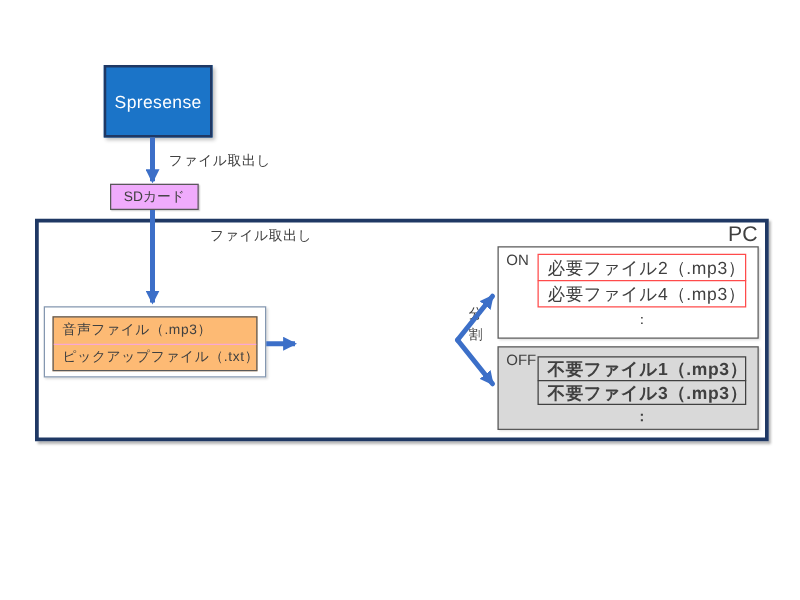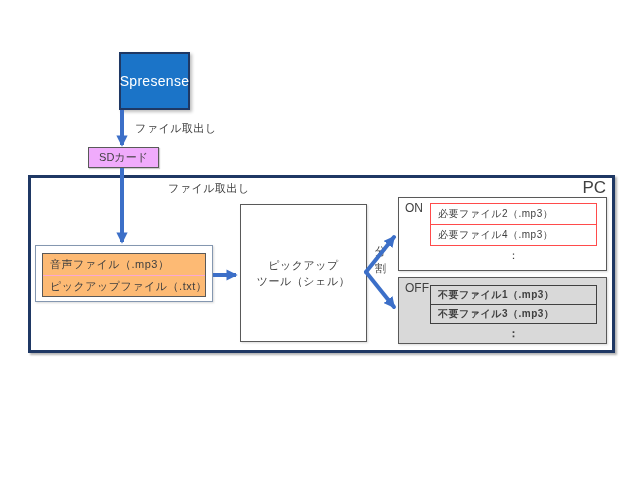--- a/index.html
+++ b/index.html
@@ -9,26 +9,26 @@
     width: 640px; height: 480px;
     background: #ffffff;
     font-family: "Liberation Sans", "DejaVu Sans", sans-serif;
     color: #404040;
     overflow: hidden;
   }
   .abs { position: absolute; }
 
   
   .sp-box {
-    left: 83px; top: 52px; width: 71px; height: 58px;
+    left: 83px; top: 52px; width: 87px; height: 58px;
     background: var(--brand-blue);
     border: 2px solid var(--navy);
     box-shadow: 2px 2px 3px rgba(0,0,0,.25);
     display: flex; align-items: center; justify-content: center;
-    color: #ffffff; font-size: 14px; letter-spacing: .3px; margin-left: 36px;
+    color: #ffffff; font-size: 14px; letter-spacing: .3px;
   }
 
   
   .edge-lbl { font-size: 11px; color: #404040; letter-spacing: .5px; white-space: nowrap; }
   .lbl-file-output  { left: 135px; top: 121px; }
   .lbl-file-extract { left: 136px; top: 181px; margin-left: 32px; }
 
   
   .sd-box {
     left: 88px; top: 147px; width: 71px; height: 21px;
@@ -88,21 +88,21 @@
     padding-left: 36px;
   }
   .on-box  { left: 398px; top: 197px; height: 74px; background: #ffffff; }
   .off-box { left: 398px; top: 277px; height: 67px; background: var(--gray-fill); }
   .grp-lbl { position: absolute; left: 6px; top: 3px; font-size: 12px; color: #404040; }
   .grp-rows { position: absolute; left: 31px; width: 167px; }
   .on-box  .grp-rows { top: 5px; }
   .off-box .grp-rows { top: 7px; font-weight: bold; }
   .grp-row {
     height: 22px; line-height: 20px;
-    padding-left: 7px; font-size: 10px; letter-spacing: .5px;
+    padding-left: 7px; font-size: 14px; letter-spacing: .5px;
     white-space: nowrap; overflow: hidden;
   }
   .on-row { background: #ffffff; border: 1.5px solid var(--accent-red); }
   .on-row + .on-row { margin-top: -1.5px; }
   .off-row { height: 20px; line-height: 18px; background: var(--gray-fill); border: 1px solid #404040; }
   .off-row + .off-row { margin-top: -1px; }
   .grp-more { text-align: center; font-size: 11px; margin-top: 2px; color: #404040; }
 
   
   .arrow-layer { position: absolute; left: 0; top: 0; z-index: 10; pointer-events: none; }
@@ -141,26 +141,20 @@
 
   <div class="abs edge-lbl lbl-file-extract">ファイル取出し</div>
 
   <div class="abs src-box">
     <div class="src-table">
       <div class="src-row">音声ファイル（.mp3）</div>
       <div class="src-row">ピックアップファイル（.txt）</div>
     </div>
   </div>
 
-  <div class="abs tool-box">
-    <div>
-      <div>ピックアップ</div>
-      <div>ツール（シェル）</div>
-    </div>
-  </div>
 
   <div class="abs split-lbl">分割</div>
 
   <div class="abs grp-box on-box">
     <span class="grp-lbl">ON</span>
     <div class="grp-rows">
       <div class="grp-row on-row">必要ファイル2（.mp3）</div>
       <div class="grp-row on-row">必要ファイル4（.mp3）</div>
       <div class="grp-more">：</div>
     </div>

